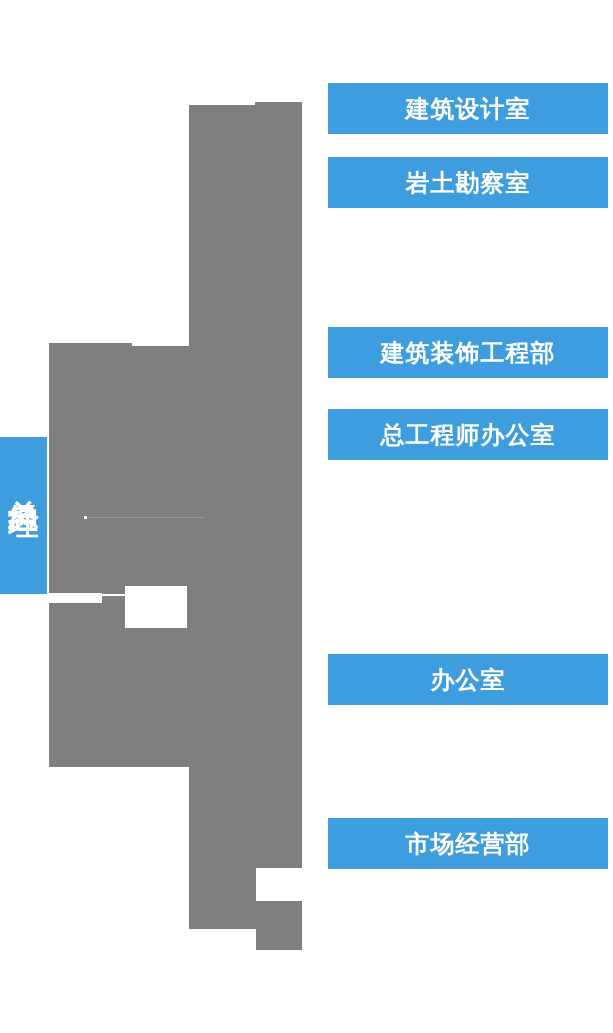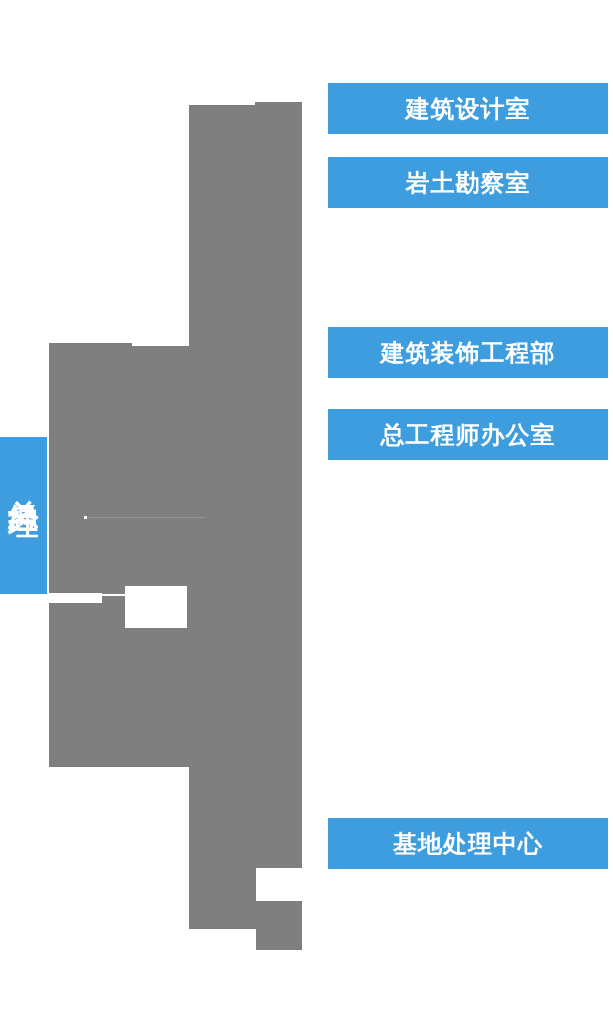--- a/index.html
+++ b/index.html
@@ -73,17 +73,20 @@
   </div>
   <div class="dept" style="top:157px">
     <span class="dept-label">岩土勘察室</span>
   </div>
   <div class="dept" style="top:327px">
     <span class="dept-label">建筑装饰工程部</span>
   </div>
   <div class="dept" style="top:409px">
     <span class="dept-label">总工程师办公室</span>
   </div>
+  <div class="dept" style="top:654px">
+    <span class="dept-label">办公室</span>
+  </div>
   <div class="dept" style="top:818px">
-    <span class="dept-label">基地处理中心</span>
+    <span class="dept-label">市场经营部</span>
   </div>
 
 </div>
 
 </body></html>

